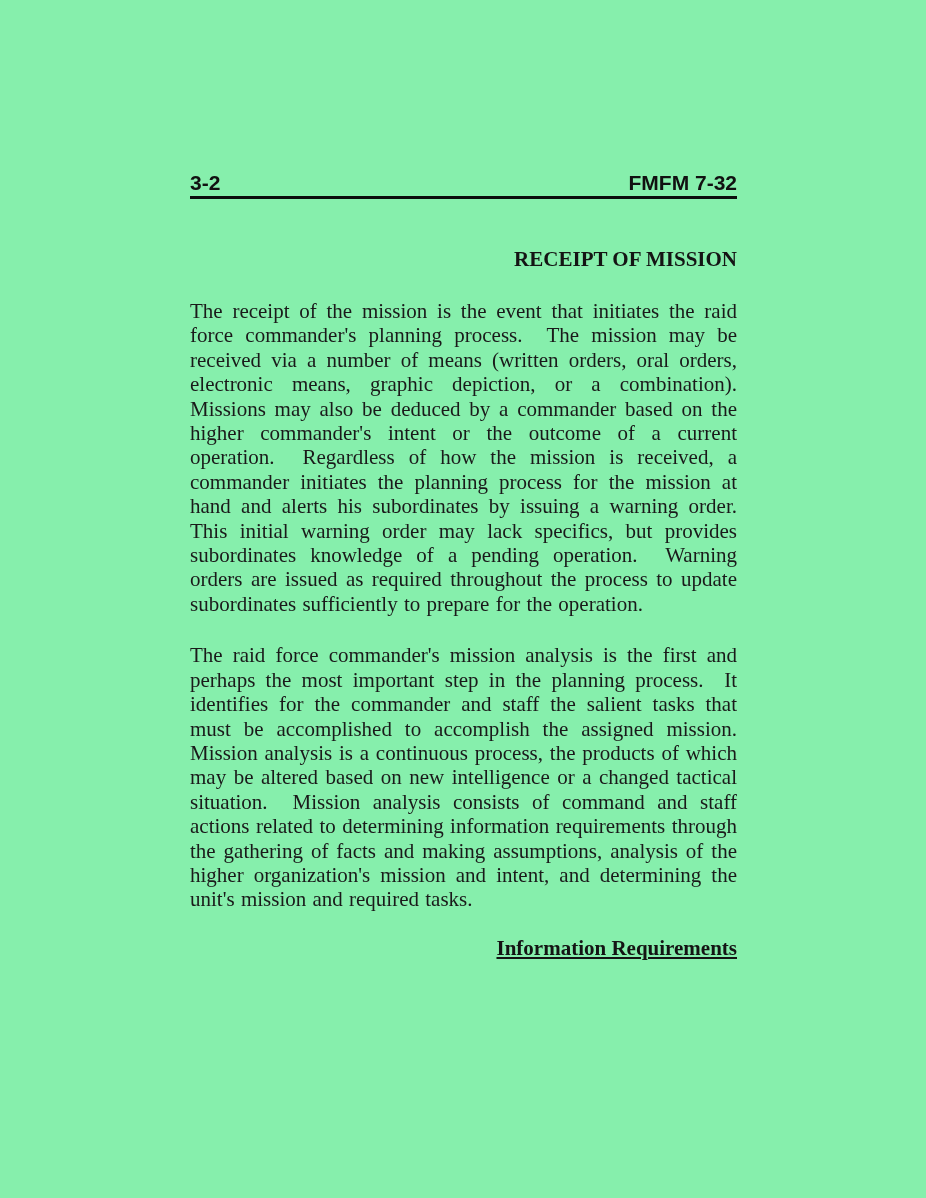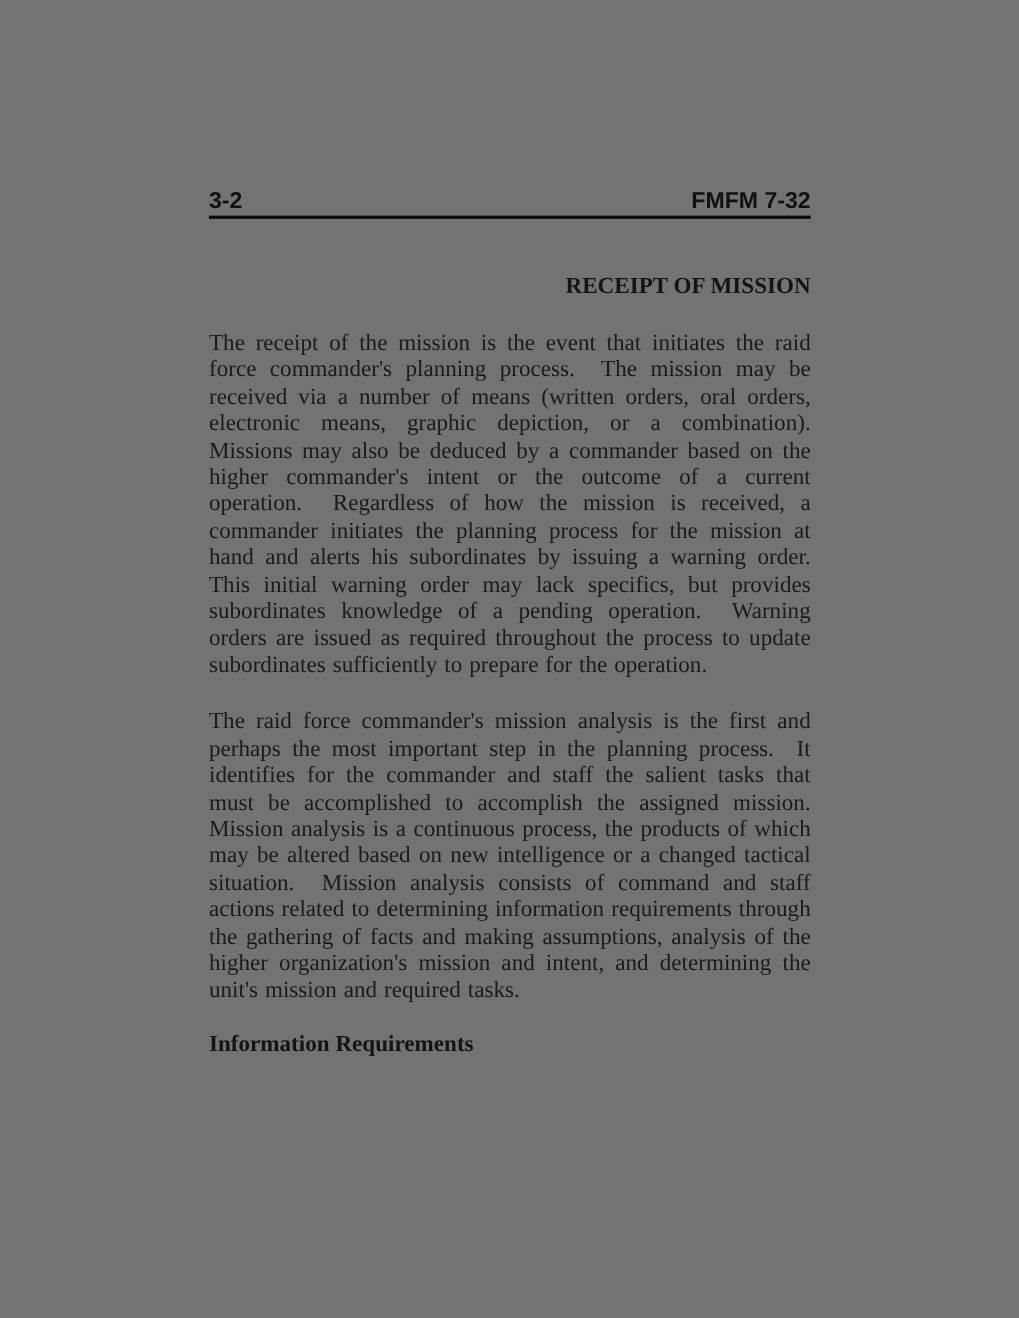--- a/index.html
+++ b/index.html
@@ -2,21 +2,21 @@
 <html><head>
 <meta charset="utf-8">
 <style>
   * { box-sizing: border-box; }
   html, body { margin: 0; padding: 0; background: #ffffff; }
 
   .page {
     position: relative;
     width: 926px;
     height: 1198px;
-    background: #737373;
+    background: #86efac;
     overflow: hidden;
     font-family: "Liberation Serif", serif;
     color: #1a1a1a;
   }
 
   .content {
     width: 547px;
     margin-left: 190px;
   }
 
@@ -35,21 +35,21 @@
   }
 
   .section-heading {
     font-weight: bold;
     font-size: 21px;
     line-height: 25px;
     color: #141414;
     margin: 0;
   }
   .heading-center { text-align: right; }
-  .heading-left   { text-align: left; }
+  .heading-left   { text-align: right; text-decoration: underline; }
 
   .s1 .section-heading { margin-top: 48px; }
   .s2 .section-heading { margin-top: 44px; }
   .s3 .section-heading { margin-top: 24px; }
 
   .body-para {
     font-size: 21px;
     line-height: 24.4px;
     text-align: justify;
     white-space: pre-wrap;

